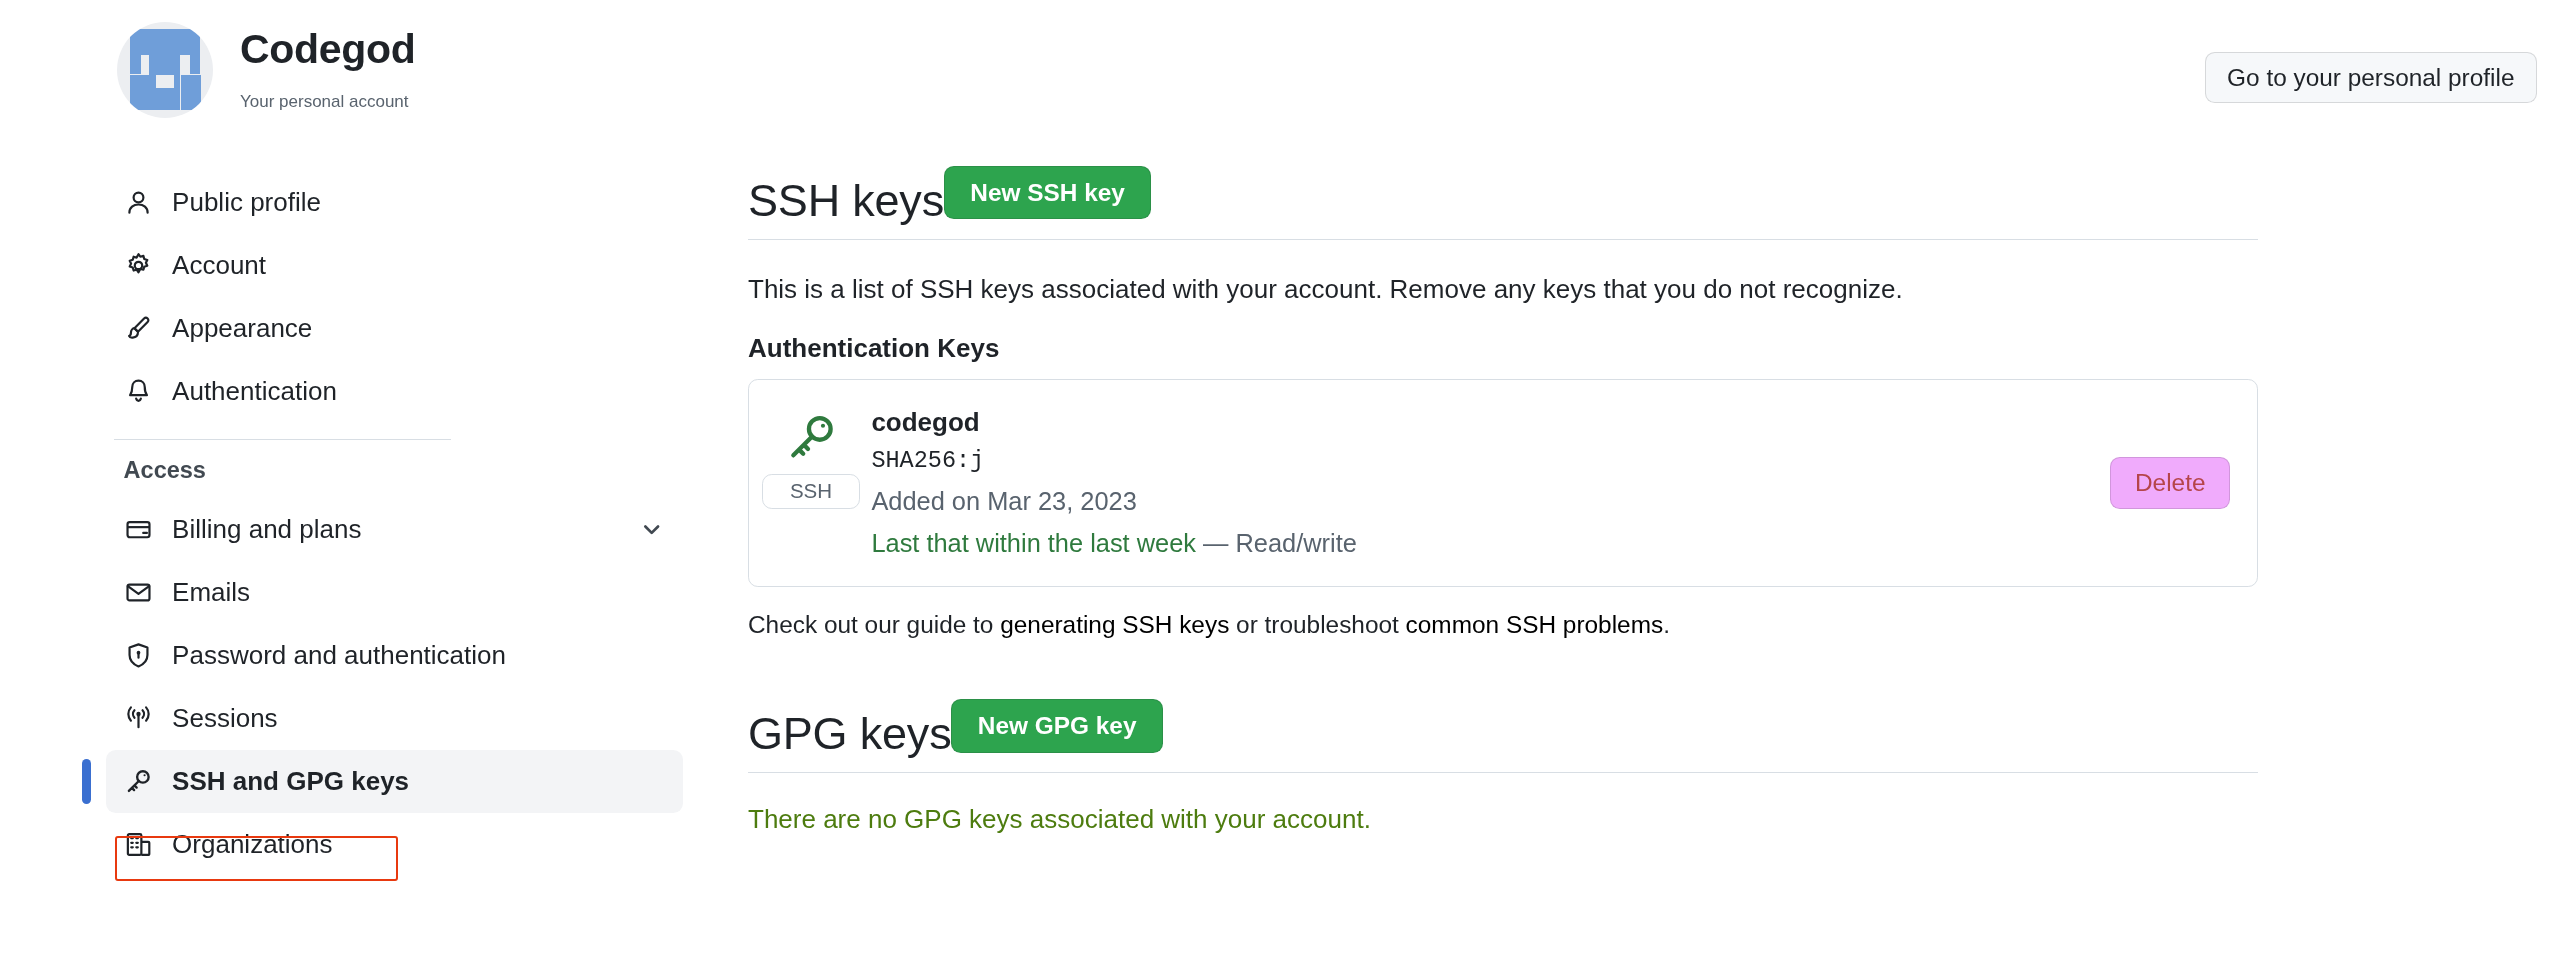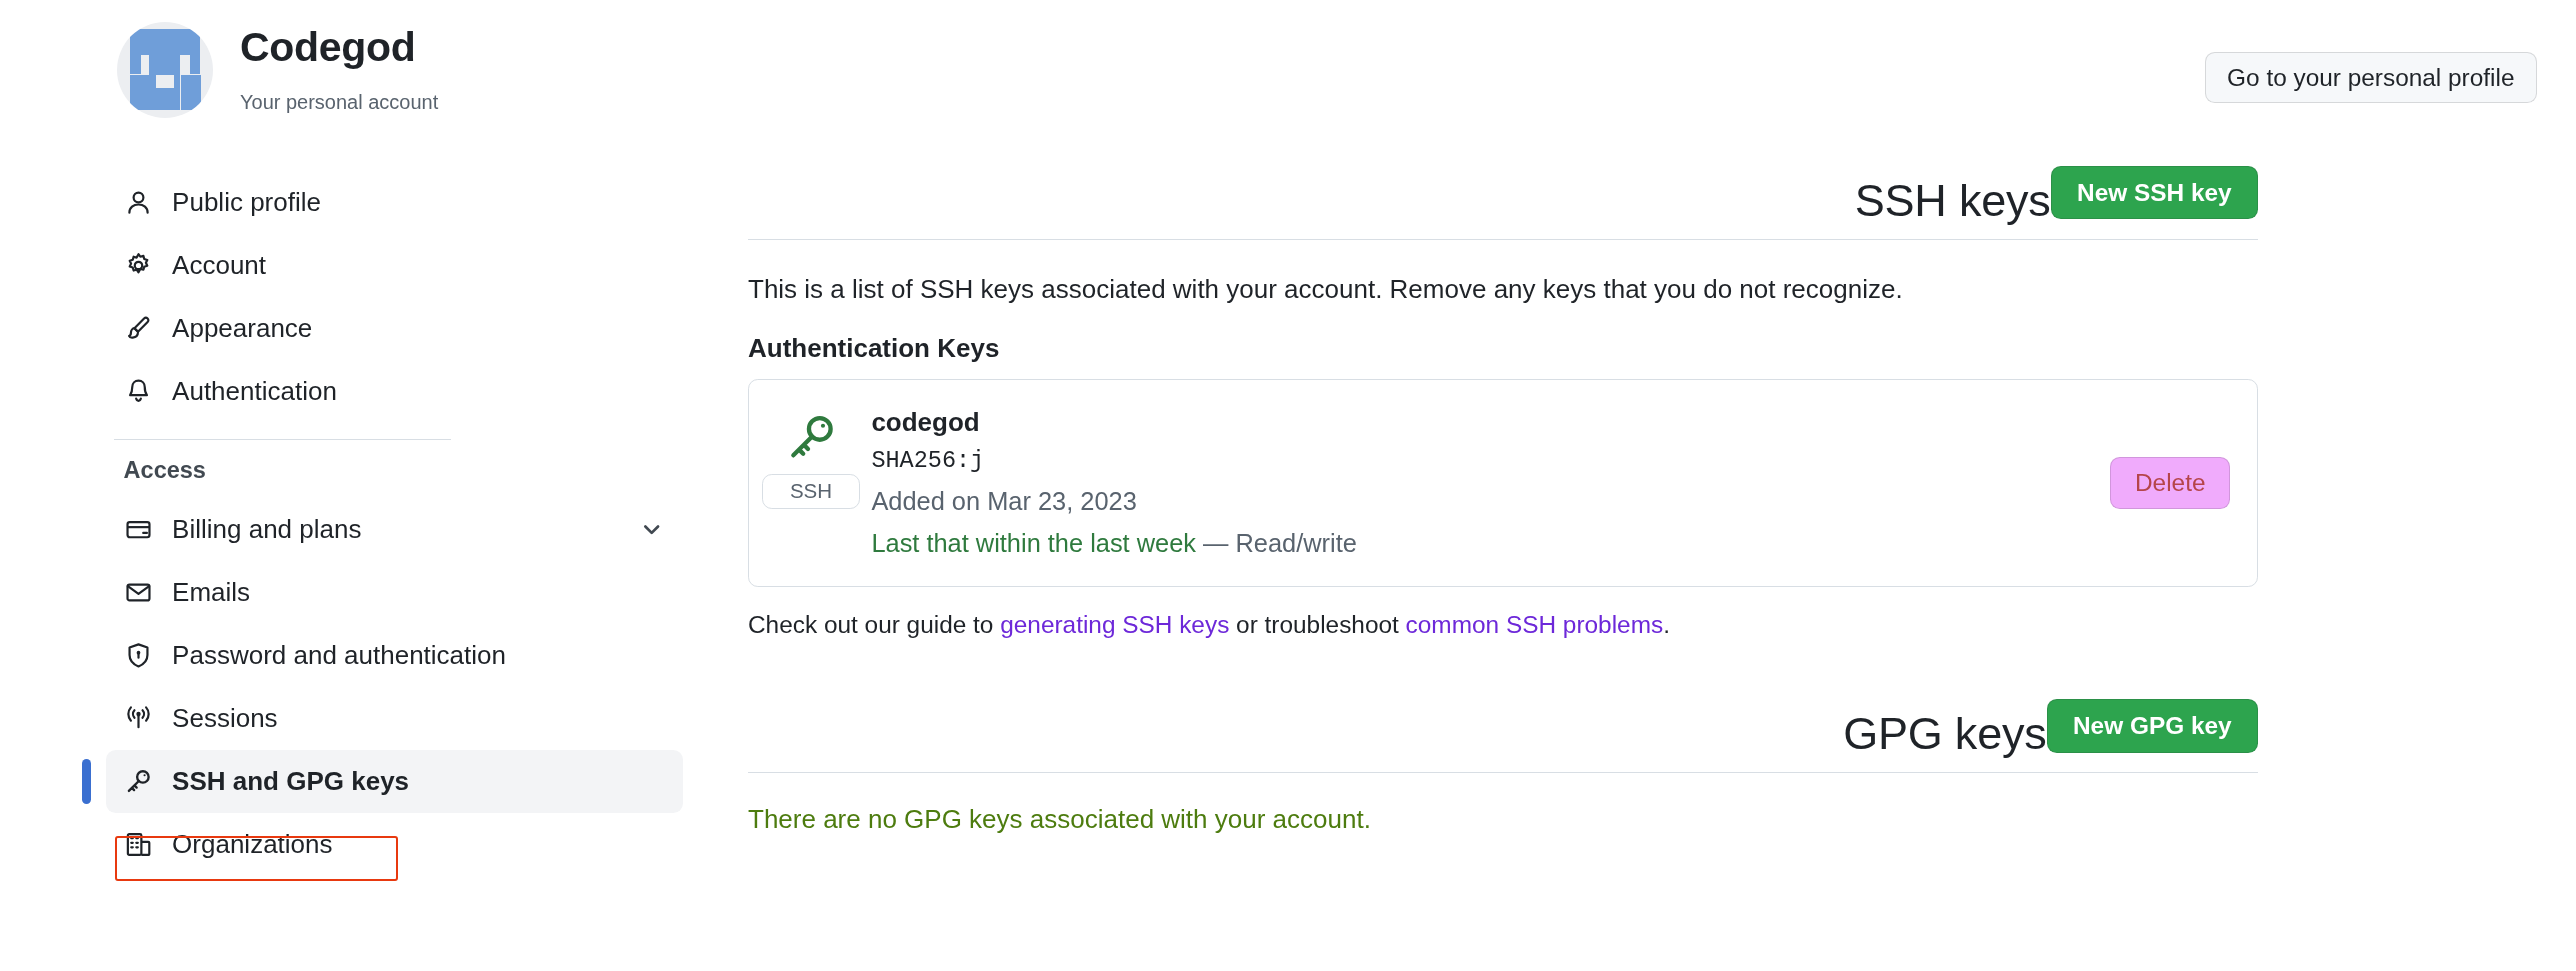--- a/index.html
+++ b/index.html
@@ -74,25 +74,24 @@
     background: #6f9ed9;
   }
   .account-name {
     font-size: 41px;
     font-weight: 700;
     line-height: 1.15;
     letter-spacing: -0.3px;
     color: #1f2328;
   }
   .account-sub {
-    font-size: 20px;
+    font-size: 17px;
     color: #59636e;
     line-height: 1.3;
     margin-top: 17px;
-    text-align: center;
   }
 
   .btn-personal-profile {
     position: absolute;
     right: 39px;
     top: 52px;
     background: #f6f8fa;
     border: 1px solid rgba(31,35,40,0.15);
     border-radius: 9.8px;
     padding: 10.7px 21.5px;
@@ -182,21 +181,21 @@
   
   .main {
     position: absolute;
     left: 748px;
     top: 166px;
     width: 1510px;
   }
   .section-head {
     display: flex;
     align-items: flex-end;
-    justify-content: flex-end;
+    justify-content: flex-start;
     padding-bottom: 13.7px;
     border-bottom: 1px solid #d8dee4;
   }
   .section-title {
     font-size: 45px;
     font-weight: 400;
     color: #1f2328;
     line-height: 1.1;
     letter-spacing: -0.2px;
   }
@@ -293,21 +292,21 @@
     align-self: center;
     white-space: nowrap;
   }
   .guide-text {
     font-size: 24.4px;
     color: #1f2328;
     margin-top: 21.5px;
     line-height: 1.4;
   }
   .guide-text a {
-    color: #6d28d9;
+    color: #000000;
     text-decoration: none;
   }
   .gpg-section { margin-top: 57px; }
   .gpg-empty {
     font-size: 26px;
     color: #4d7c0f;
     margin-top: 31px;
   }
 </style>
 </head>

